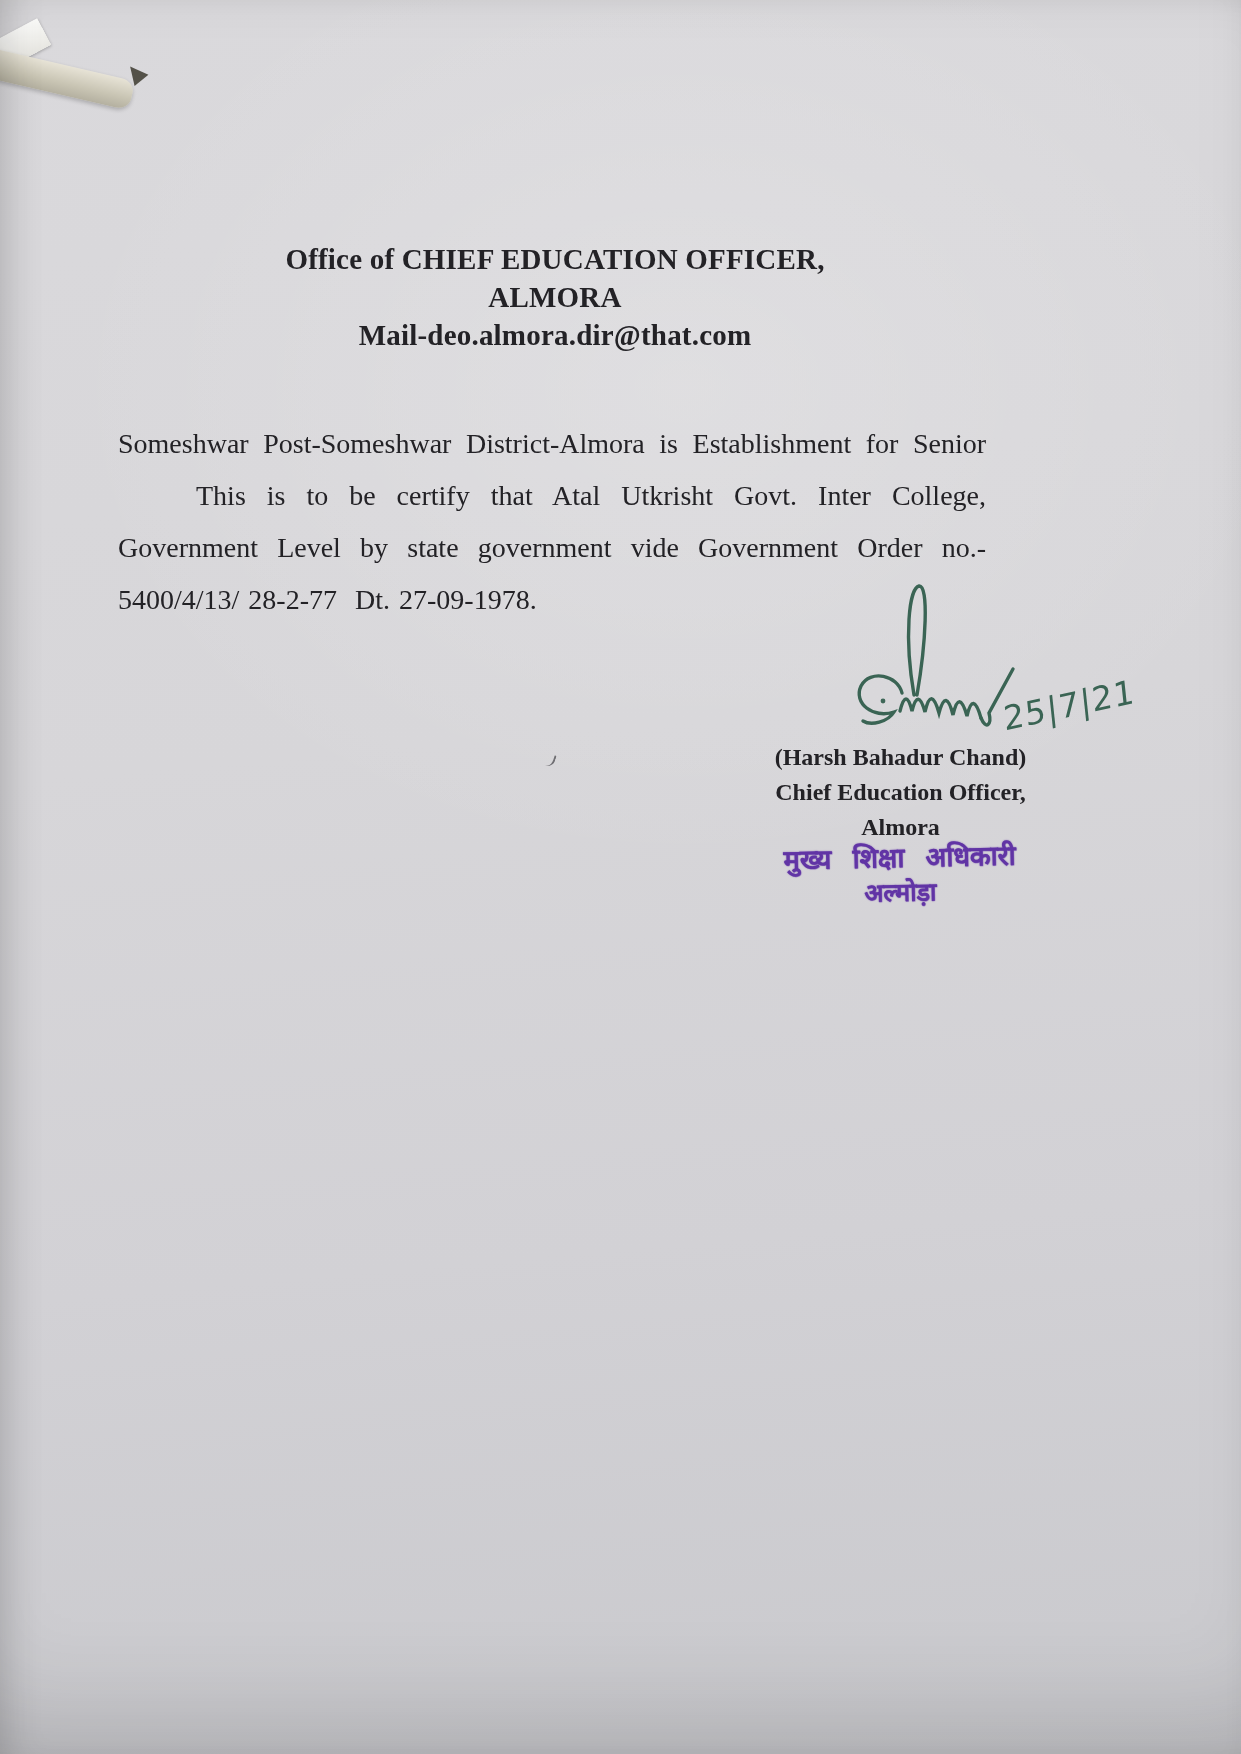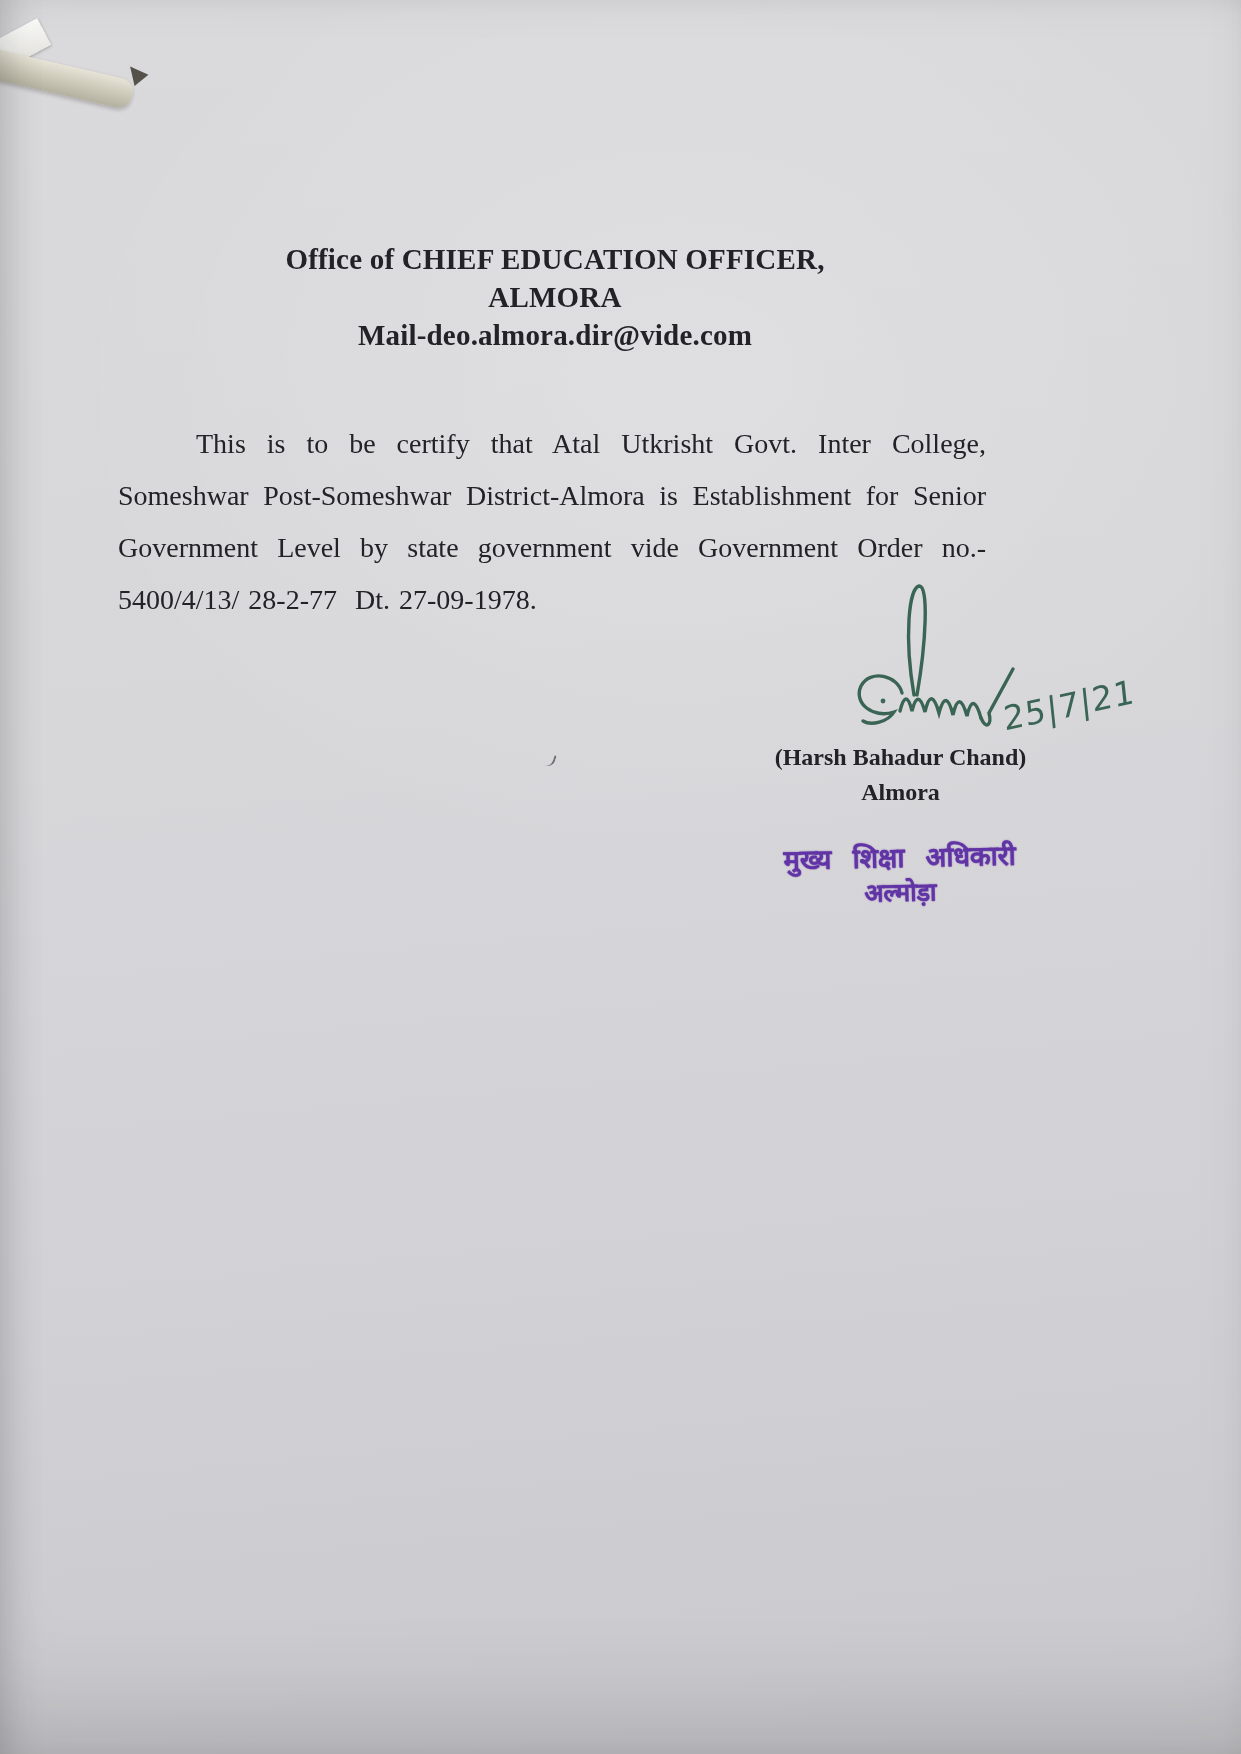--- a/index.html
+++ b/index.html
@@ -104,26 +104,26 @@
 
 <div class="page">
 
   <div class="corner-tag-white"></div>
   <div class="corner-strip"></div>
   <div class="corner-notch"></div>
 
   <div class="header">
     <div>Office of CHIEF EDUCATION OFFICER,</div>
     <div>ALMORA</div>
-    <div>Mail-deo.almora.dir@vide.com</div>
+    <div>Mail-deo.almora.dir@that.com</div>
   </div>
 
   <div class="body-text">
+    <div class="body-line">Someshwar Post-Someshwar District-Almora is Establishment for Senior</div>
     <div class="body-line first">This is to be certify that Atal Utkrisht Govt. Inter College,</div>
-    <div class="body-line">Someshwar Post-Someshwar District-Almora is Establishment for Senior</div>
     <div class="body-line">Government Level by state government vide Government Order no.-</div>
     <div class="body-line last">5400/4/13/ 28-2-77  Dt. 27-09-1978.</div>
   </div>
 
   <svg class="sig-svg" viewBox="0 0 300 170" xmlns="http://www.w3.org/2000/svg">
     <g fill="none" stroke="#2d5b49" stroke-width="3.4" stroke-linecap="round" opacity="0.92">
 
       <path d="M74,120 C64,62 69,13 79,11 C89,10 86,68 77,120"></path>
 
       <path d="M62,118 C58,100 30,94 21,111 C13,128 33,144 54,137 C48,147 31,151 23,146"></path>
@@ -133,20 +133,21 @@
       <path d="M141,143 C146,155 152,150 149,138 L173,94"></path>
     </g>
     <circle cx="43" cy="126" r="2.4" fill="#2d5b49" opacity="0.9"></circle>
   </svg>
   <div class="sig-date">25|7|21</div>
 
   <div class="stray-mark"></div>
 
   <div class="sig-block">
     <div>(Harsh Bahadur Chand)</div>
+    <div>Chief Education Officer,</div>
     <div>Almora</div>
   </div>
 
   <div class="stamp">
     <div class="stamp-line1">मुख्य शिक्षा अधिकारी</div>
     <div class="stamp-line2">अल्मोड़ा</div>
   </div>
 
 </div>
 

